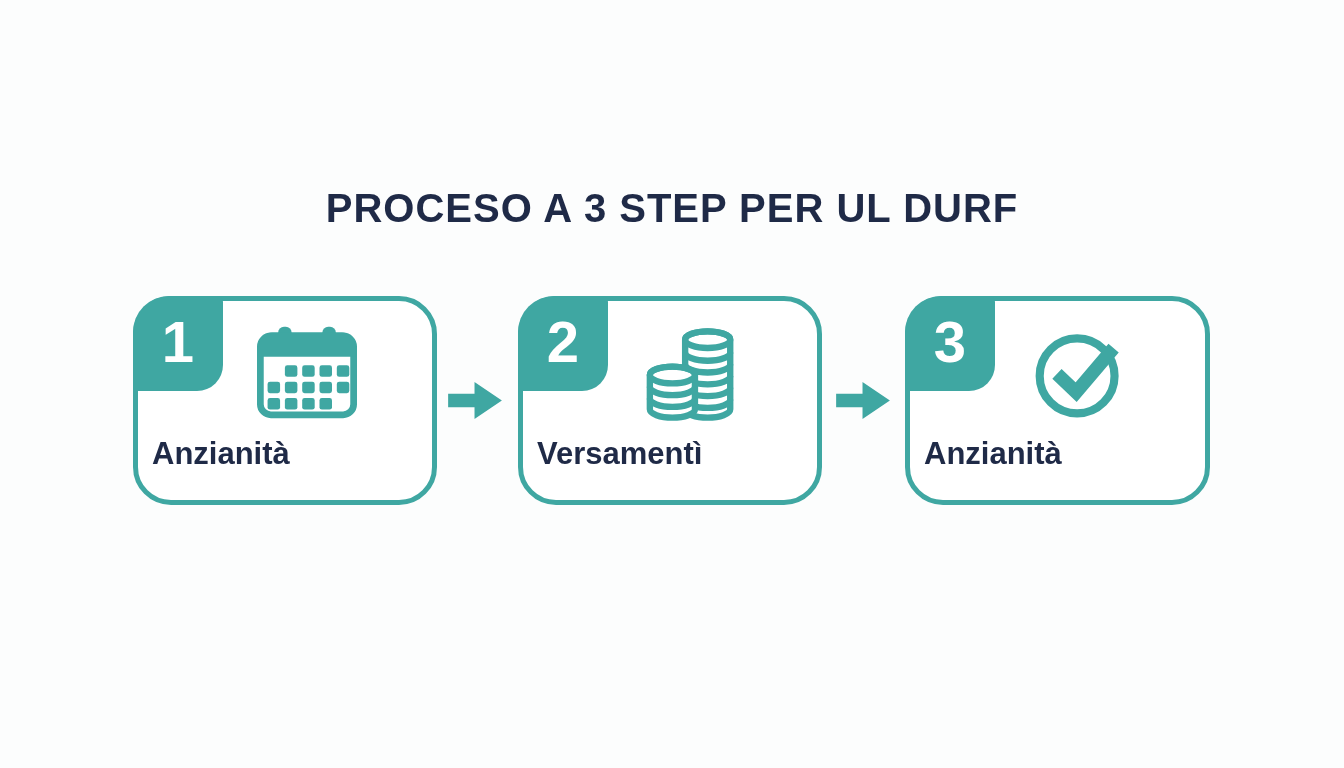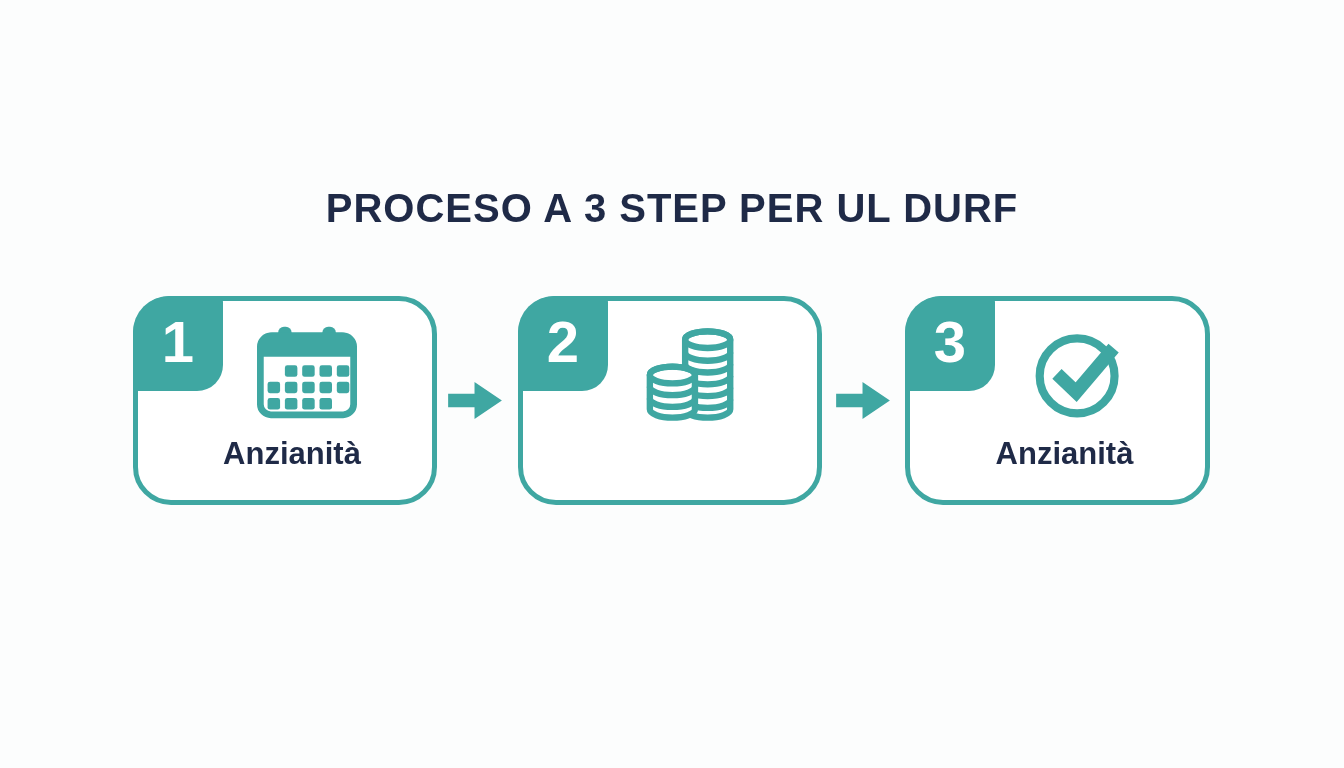--- a/index.html
+++ b/index.html
@@ -67,21 +67,20 @@
     display: flex;
     justify-content: center;
     padding-left: 44px; 
     color: var(--teal);
   }
   .icon-wrap svg { display: block; }
   .card-label {
     position: absolute;
     bottom: 28px; left: 0;
     width: 100%;
-    text-align: center;
     padding-left: 14px;
     font-size: 31px;
     font-weight: 700;
     color: var(--navy);
   }
   .arrow {
     position: absolute;
     top: 379px;
     width: 55px; height: 43px;
     color: var(--teal);
@@ -144,20 +143,21 @@
         <path d="M43 39 a23 8.5 0 0 0 46 0"></path>
         <path d="M43 51 a23 8.5 0 0 0 46 0"></path>
         <path d="M43 63 a23 8.5 0 0 0 46 0"></path>
         <path d="M43 75 a23 8.5 0 0 0 46 0"></path>
         <path d="M7 50 a23 8.5 0 0 1 46 0 V85 a23 8.5 0 0 1 -46 0 Z" fill="#ffffff"></path>
         <ellipse cx="30" cy="50" rx="23" ry="8.5"></ellipse>
         <path d="M7 62 a23 8.5 0 0 0 46 0"></path>
         <path d="M7 74 a23 8.5 0 0 0 46 0"></path>
       </svg>
     </div>
+    <div class="card-label">Versamentì</div>
   </div>
 
   <div class="arrow a2">
     <svg width="55" height="43" viewBox="0 0 56 44" aria-hidden="true">
       <path d="M0 15 H27 V3 L55 22 L27 41 V29 H0 Z" fill="currentColor"></path>
     </svg>
   </div>
 
   <div class="card c3">
     <div class="badge">

